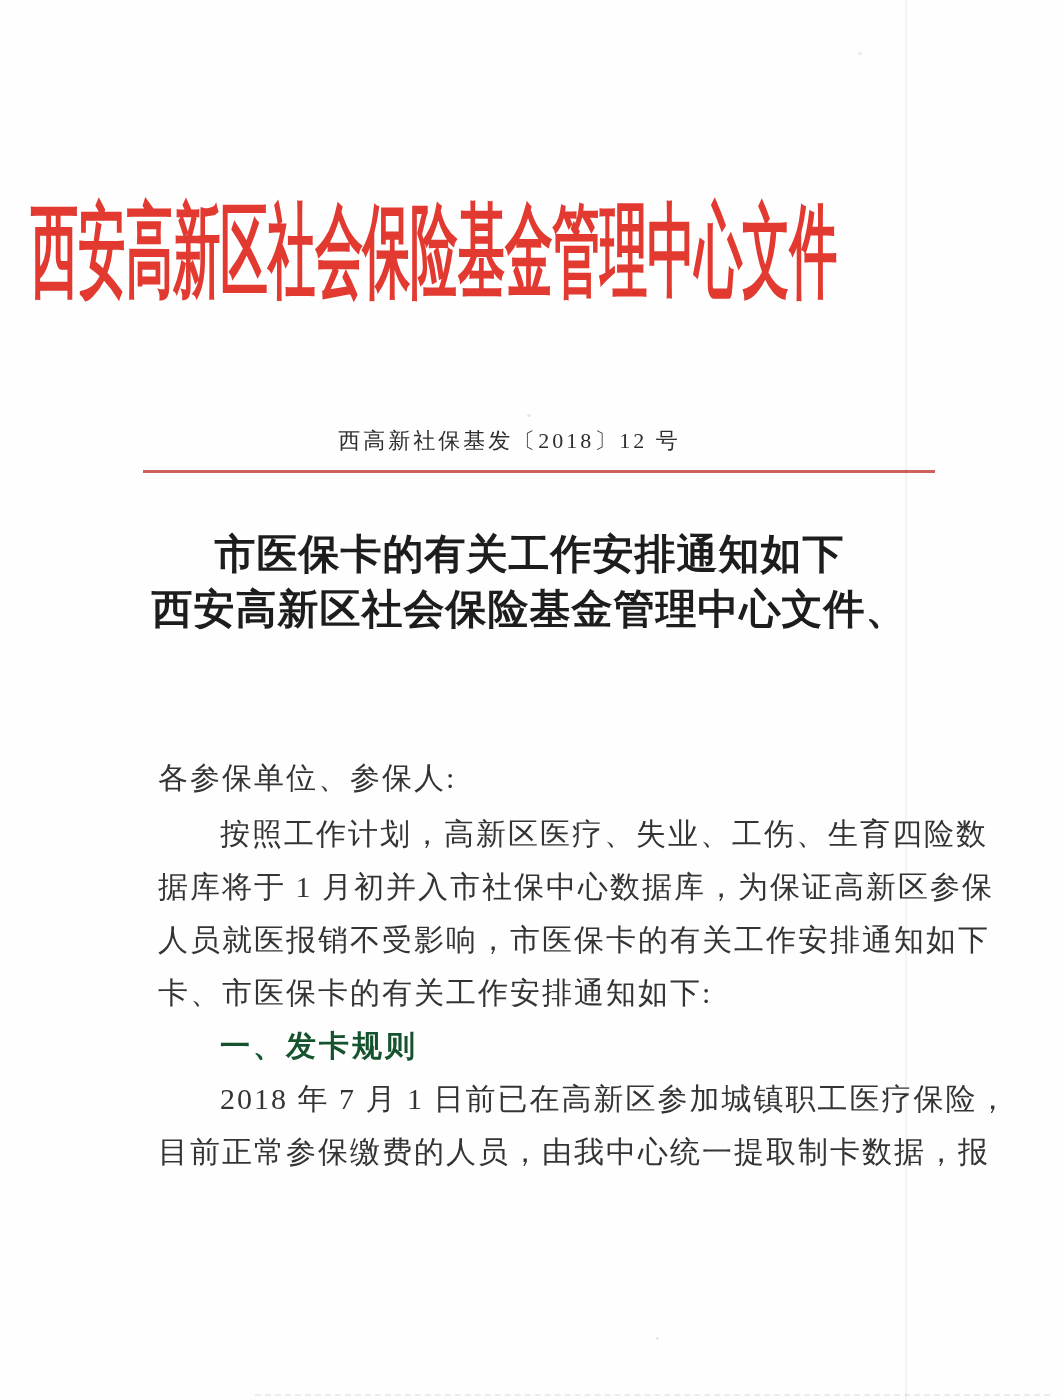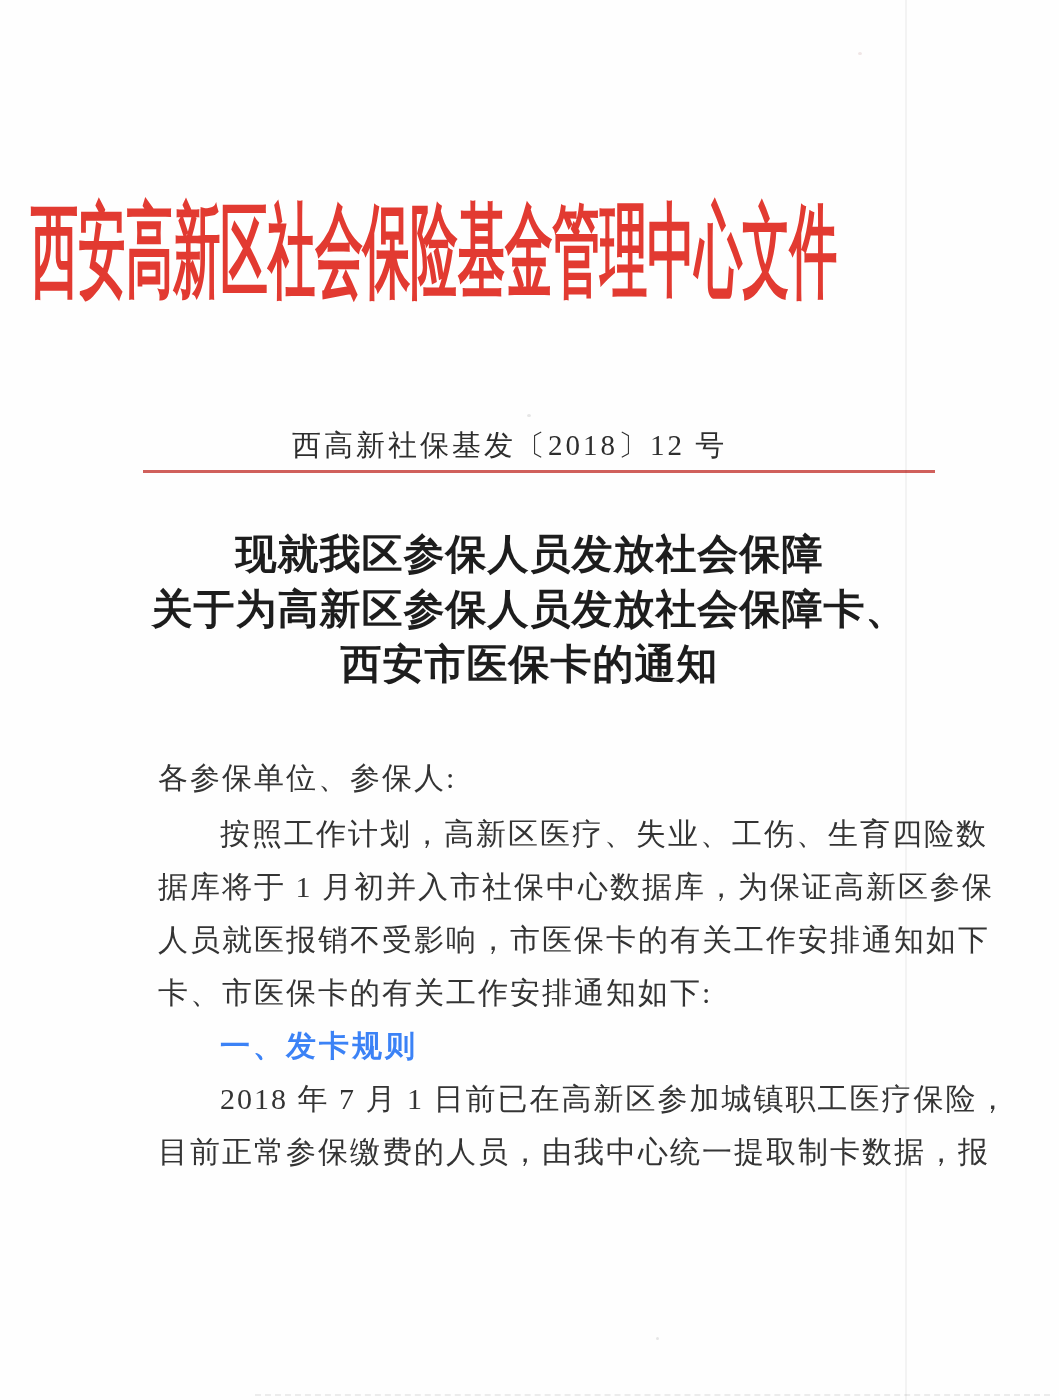--- a/index.html
+++ b/index.html
@@ -39,21 +39,21 @@
     line-height: 1;
   }
 
   
   .doc-number {
     position: absolute;
     top: 426px;
     left: 0;
     width: 1019px; 
     text-align: center;
-    font-size: 29px;
+    font-size: 22px;
     letter-spacing: 3px;
     color: #2e2e2e;
     white-space: nowrap;
   }
 
   
   .red-rule {
     position: absolute;
     top: 470px;
     left: 143px;
@@ -88,21 +88,21 @@
     color: #343434;
     white-space: nowrap;
   }
   .body-line { height: 53px; }
   .salutation { margin-bottom: 3px; }
   .indent { padding-left: 62px; }
   .heading-line {
     font-weight: 700;
     font-family: "Liberation Sans", "DejaVu Sans", sans-serif;
     letter-spacing: 3px;
-    color: #3b82f6;
+    color: #14532d;
   }
 
   
   .scan-vline {
     position: absolute;
     left: 905px;
     top: 0;
     width: 2px;
     height: 1400px;
     background: rgba(0, 0, 0, 0.045);
@@ -131,23 +131,22 @@
 
   <div class="red-header">
     <span class="red-header-text">西安高新区社会保险基金管理中心文件</span>
   </div>
 
   <div class="doc-number">西高新社保基发〔2018〕12 号</div>
 
   <div class="red-rule"></div>
 
   <div class="title-block">
-    <div>现就我区参保人员发放社会保障</div>
-    <div>关于为高新区参保人员发放社会保障卡、</div>
-    <div>西安市医保卡的通知</div>
+    <div>市医保卡的有关工作安排通知如下</div>
+    <div>西安高新区社会保险基金管理中心文件、</div>
   </div>
 
   <div class="body-block">
     <div class="body-line salutation">各参保单位、参保人:</div>
 
     <div class="body-line indent">按照工作计划，高新区医疗、失业、工伤、生育四险数</div>
     <div class="body-line">据库将于 1 月初并入市社保中心数据库，为保证高新区参保</div>
     <div class="body-line">人员就医报销不受影响，市医保卡的有关工作安排通知如下</div>
     <div class="body-line">卡、市医保卡的有关工作安排通知如下:</div>
 

